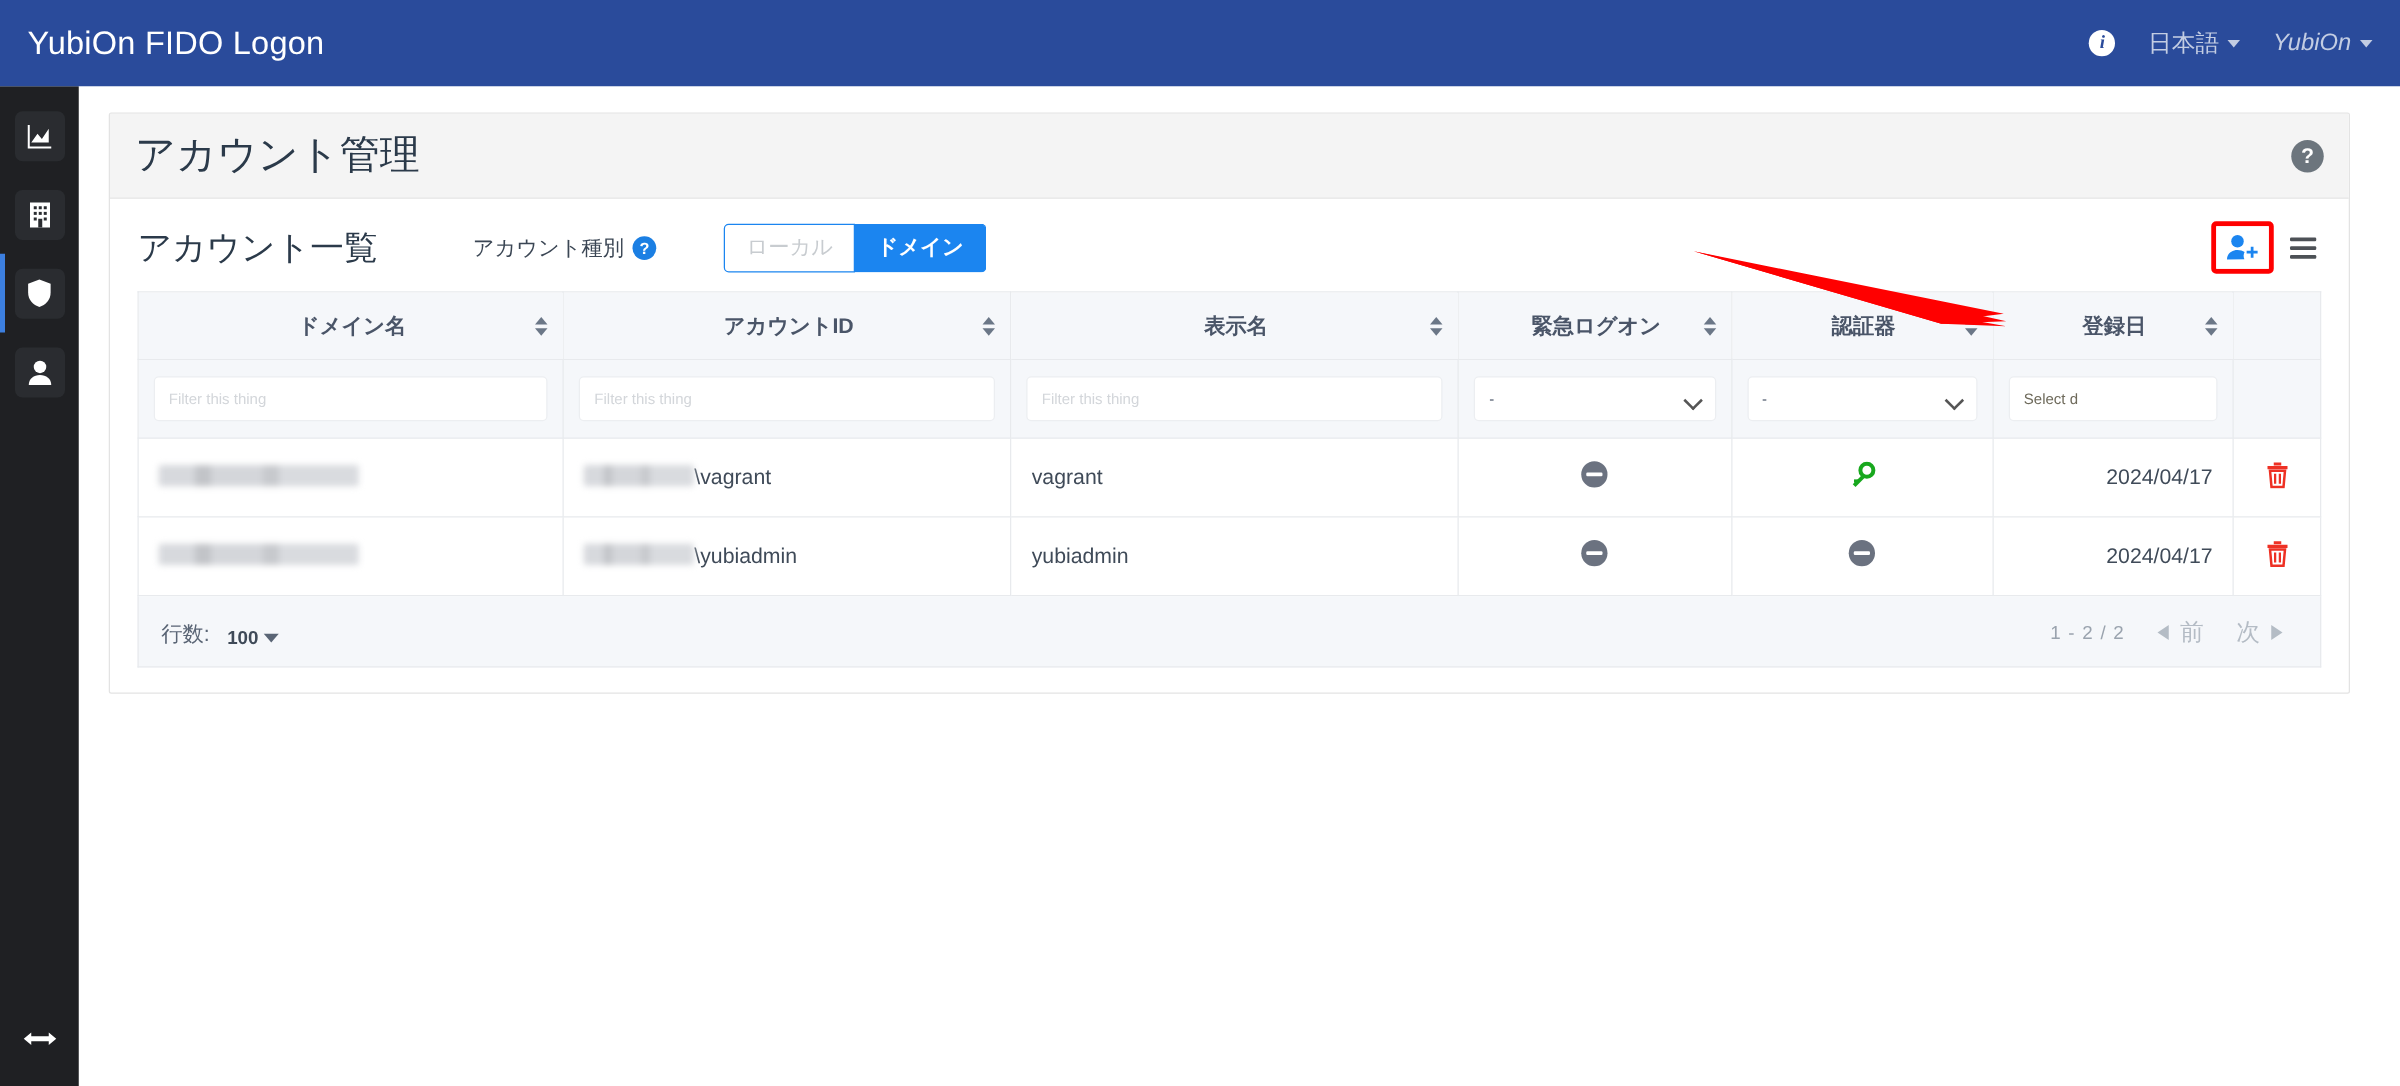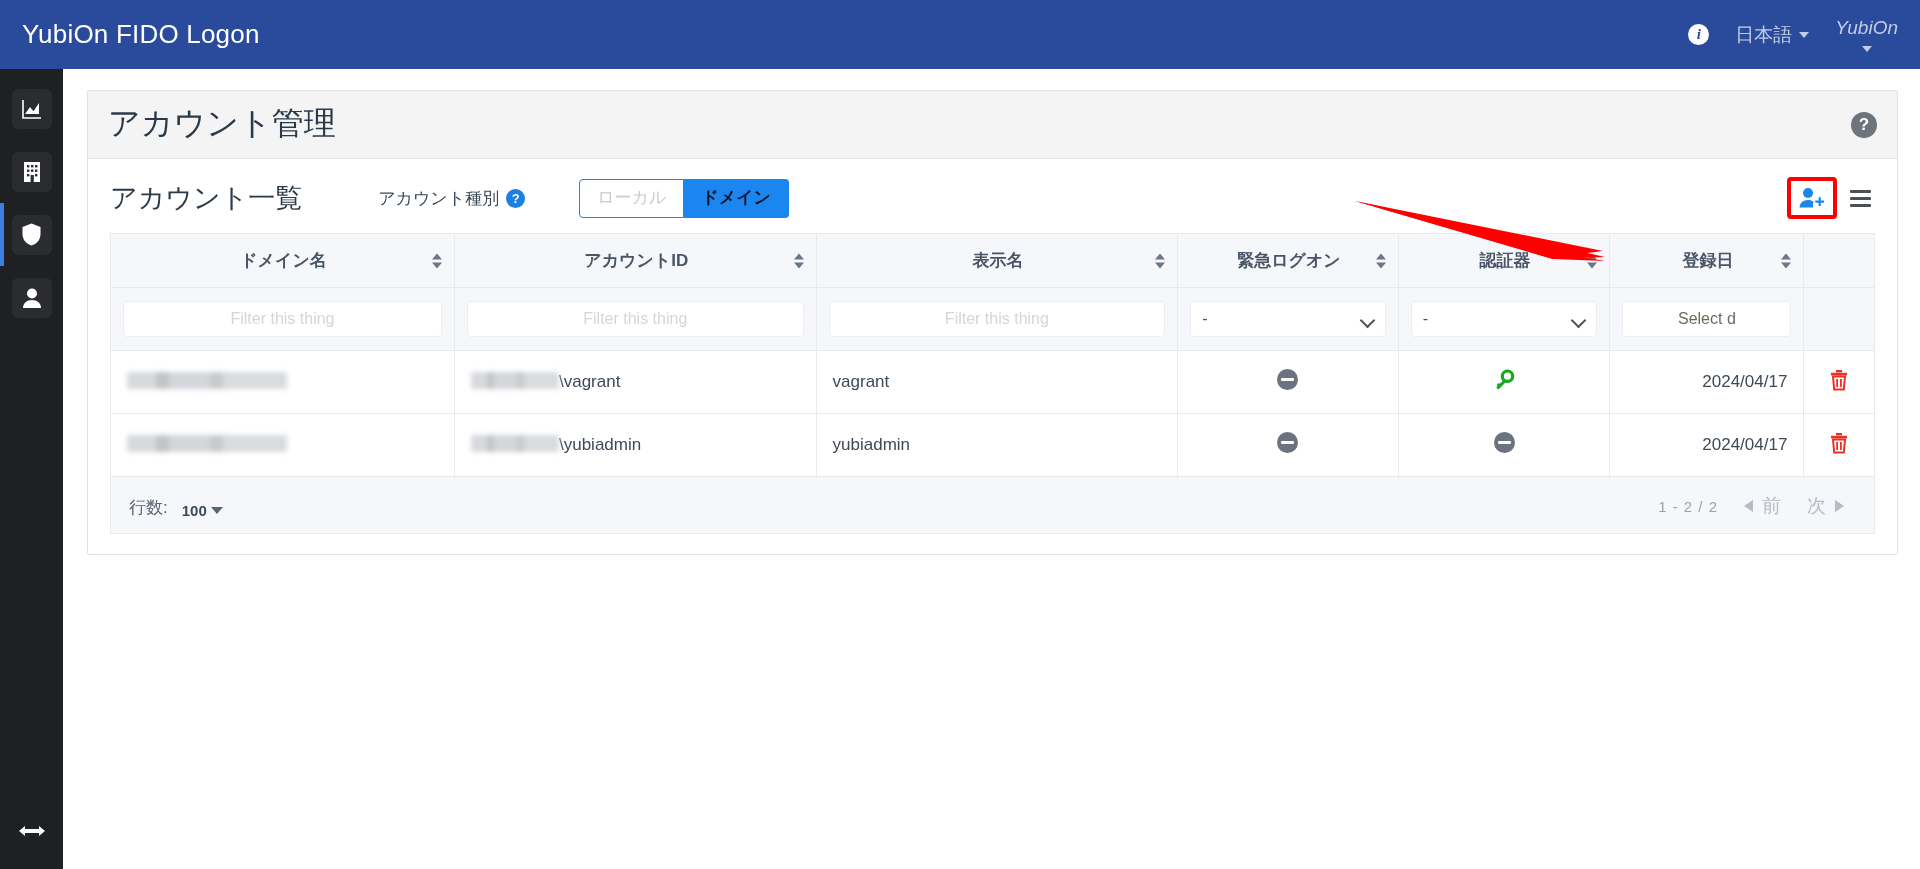--- a/index.html
+++ b/index.html
@@ -32,21 +32,21 @@
     background:#ffffff; color:#2a4b9b;
     font-size: 15px; font-weight: 700; font-style: italic;
     display:flex; align-items:center; justify-content:center;
     font-family:"Liberation Serif", serif;
     line-height: 1;
   }
   .nav-drop {
     color: #c3cde3; font-size: 19px; display:flex; align-items:center; gap:7px;
     white-space:nowrap; cursor:pointer;
   }
-  .nav-drop.italic { font-style: italic; flex-direction: column; }
+  .nav-drop.italic { font-style: italic; }
   .caret-down {
     width:0;height:0;border-left:5px solid transparent;border-right:5px solid transparent;
     border-top:6px solid #c3cde3; display:inline-block;
   }
 
   
   .sidebar {
     position:absolute; top:69px; left:0; bottom:0; width:63px;
     background:#1f2023;
     display:flex; flex-direction:column; align-items:center;
@@ -75,21 +75,21 @@
     display:flex; align-items:center; justify-content:center;
     height: 56px; cursor:pointer;
   }
 
   
   .content {
     position:absolute; top:69px; left:63px; right:0; bottom:0;
     background:#ffffff; overflow:hidden;
   }
   .page-card {
-    margin: 21px 22px 0 24px;
+    margin: 21px 40px 0 24px;
     border: 1px solid #e3e3e3;
     border-radius: 2px;
     background:#fff;
     padding-bottom: 20px;
   }
   .page-title-bar {
     background:#f4f4f4;
     border-bottom: 1px solid #e6e6e6;
     padding: 15px 20px 17px 20px;
     position:relative;
@@ -122,21 +122,21 @@
     display:flex;align-items:center;justify-content:center;
   }
   .btn-group { display:flex; }
   .btn-toggle {
     font-size: 17px; padding: 7px 17px 8px 17px;
     border: 1px solid #1b85f0; background:#fff; color:#c8ccd0;
     cursor:pointer; line-height:1.3; font-family:inherit;
   }
   .btn-toggle:first-child { border-radius: 4px 0 0 4px; }
   .btn-toggle:last-child { border-radius: 0 4px 4px 0; border-left:none;}
-  .btn-toggle.active { background:#1b85f0; color:#0f172a; font-weight:700; border-color:#1b85f0;}
+  .btn-toggle.active { background:#1b85f0; color:#ffffff; font-weight:700; border-color:#1b85f0;}
 
   .toolbar-right {
     margin-left:auto; display:flex; align-items:center; gap: 13px;
     padding-right: 4px;
   }
   .add-user-btn {
     width: 42px; height: 34px;
     display:flex;align-items:center;justify-content:center;
     background:#fff; cursor:pointer; border:none;
   }
@@ -169,22 +169,22 @@
   }
   .sort-ar i { display:block; width:0;height:0;border-left:5px solid transparent;border-right:5px solid transparent;}
   .sort-ar i.up { border-bottom: 6px solid #6b7787; }
   .sort-ar i.dn { border-top: 6px solid #6b7787; }
 
   tr.filter-row td { background:#f5f7fa; padding: 8px 12px; }
   .f-input, .f-select, .f-date {
     width: 100%; height: 36px;
     border:1px solid #eceef1; border-radius:4px;
     background:#fff; padding: 0 11px;
-    font-size: 16px; color:#4a5568;
-    font-family: inherit; outline:none;text-align:center;
+    font-size: 12px; color:#4a5568;
+    font-family: inherit; outline:none;
   }
   .f-input::placeholder { color:#d3d6da; }
   .f-select { appearance:none; -webkit-appearance:none; position:relative; cursor:pointer;}
   .sel-wrap { position:relative; }
   .sel-wrap::after {
     content:""; position:absolute; right:13px; top:14px;
     width:9px;height:9px;border-right:2px solid #555;border-bottom:2px solid #555;
     transform: rotate(45deg); pointer-events:none;
   }
   .f-date { color:#6e6a5b; }

